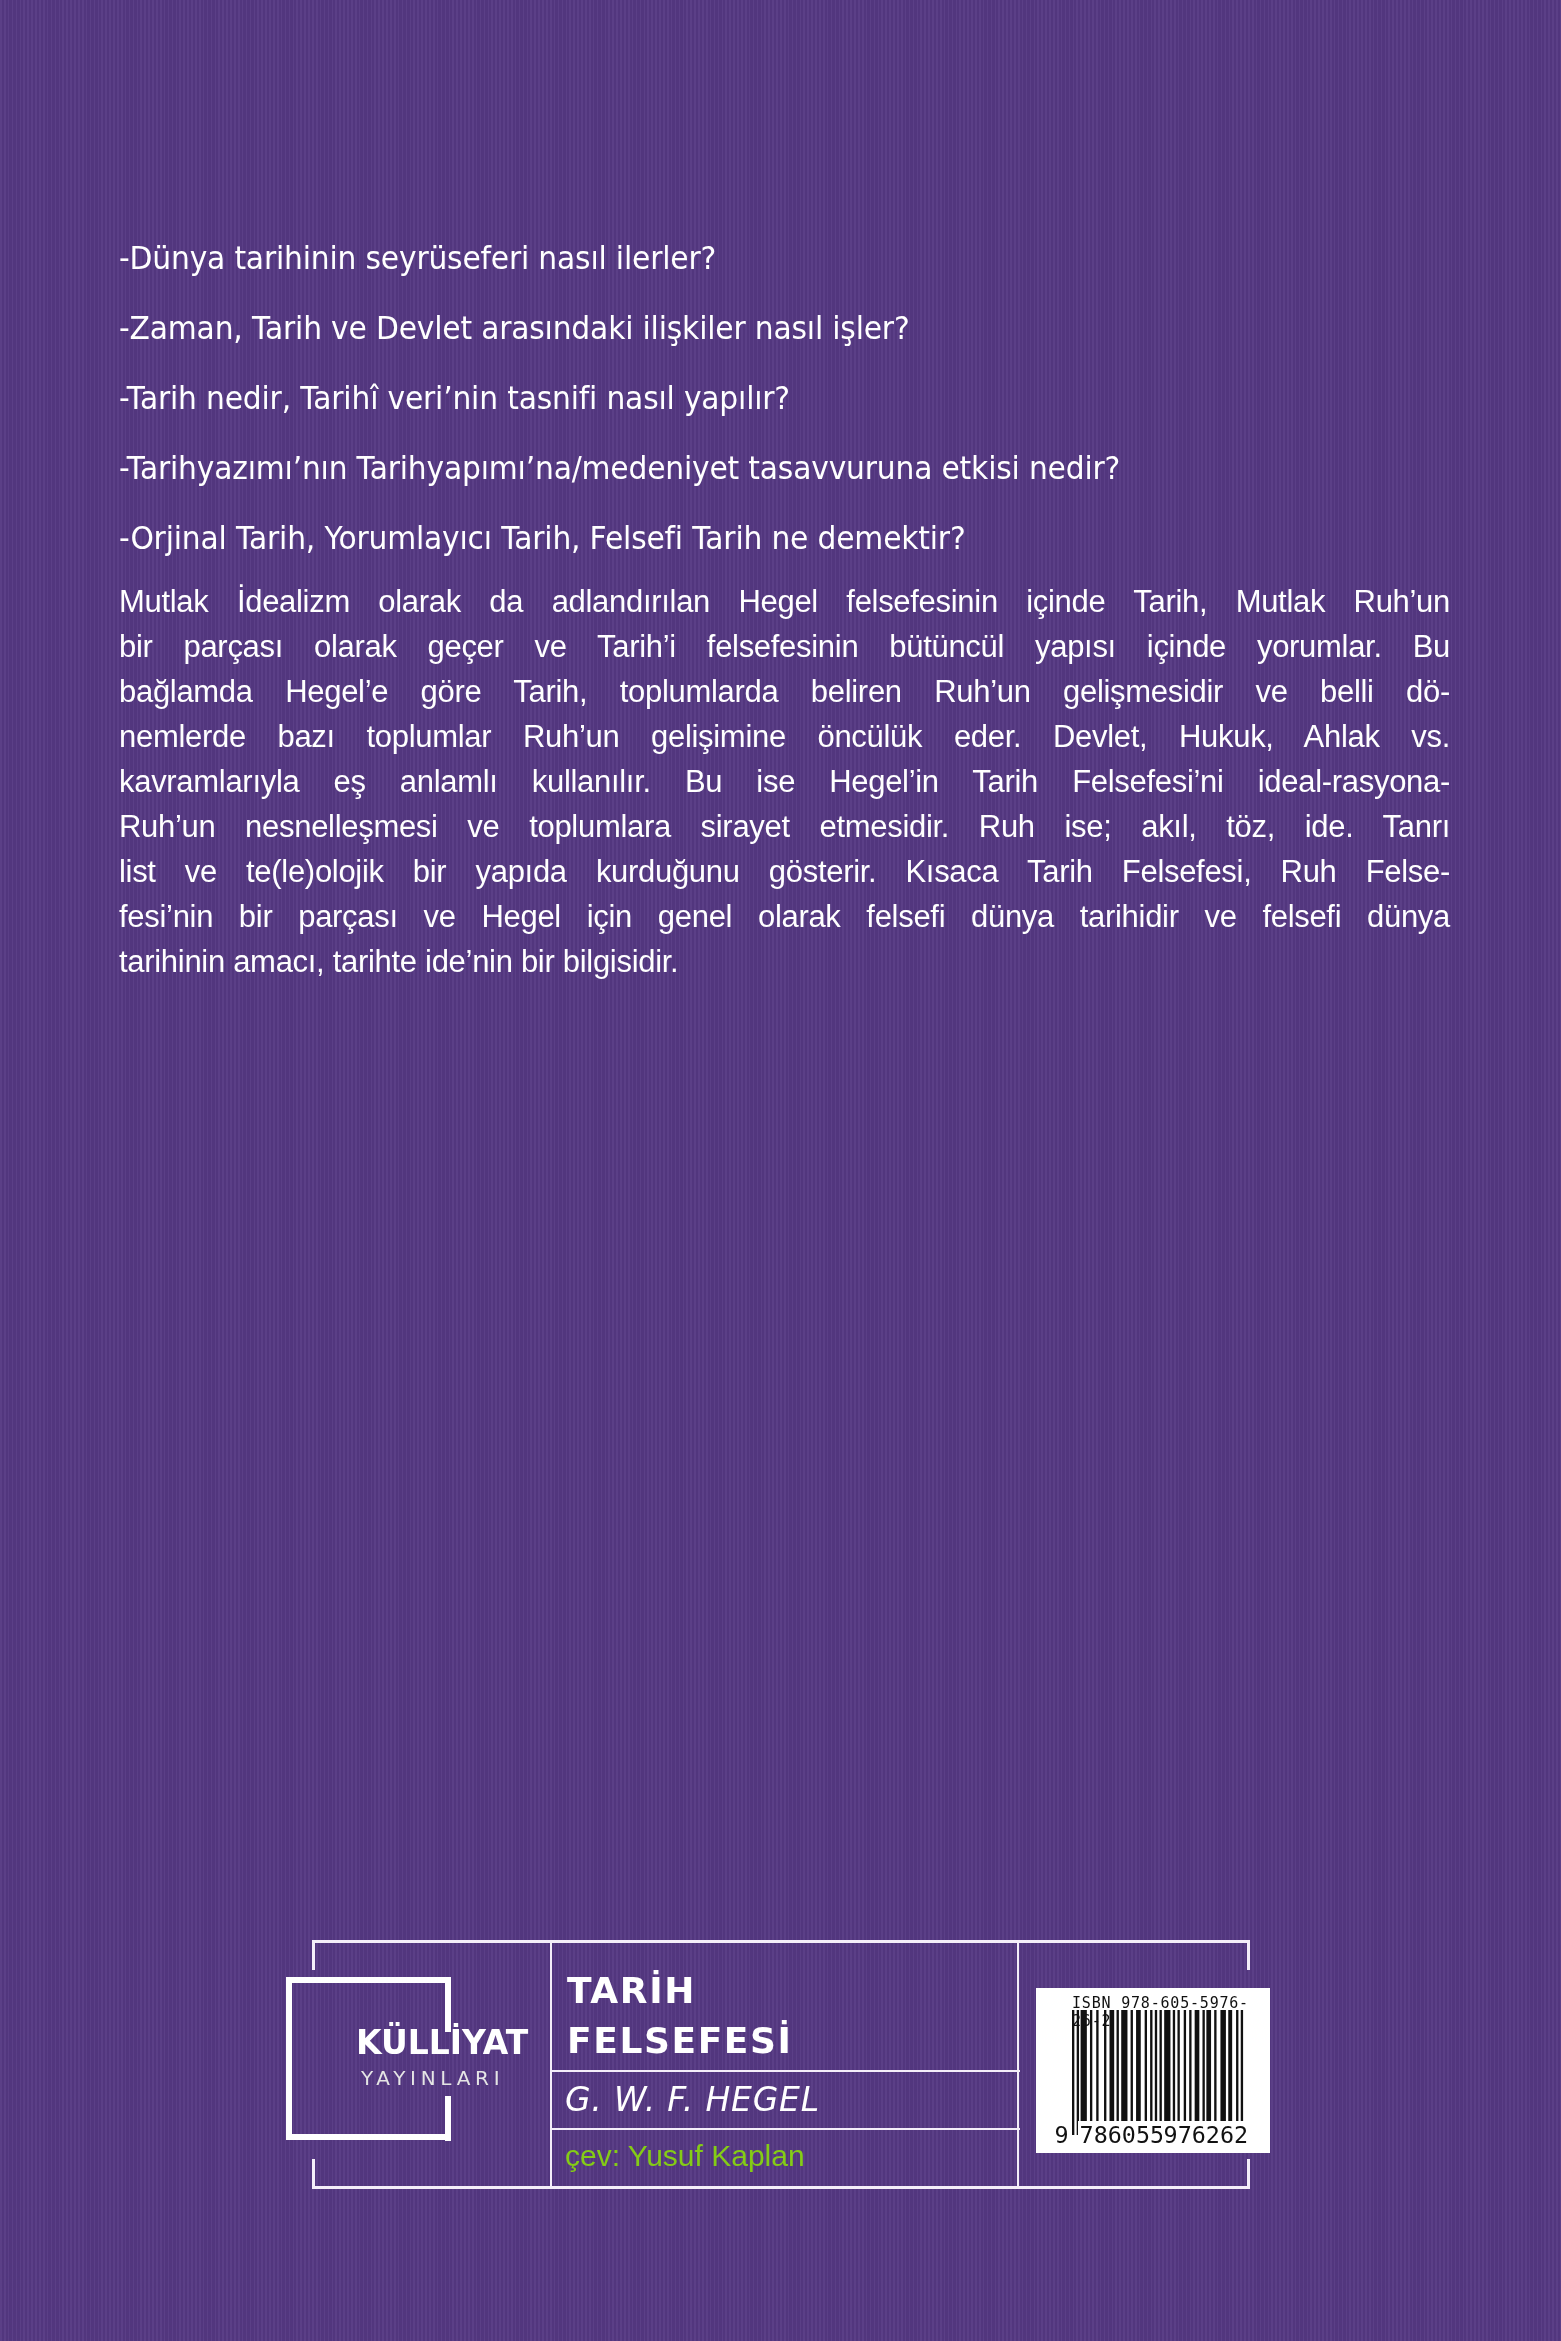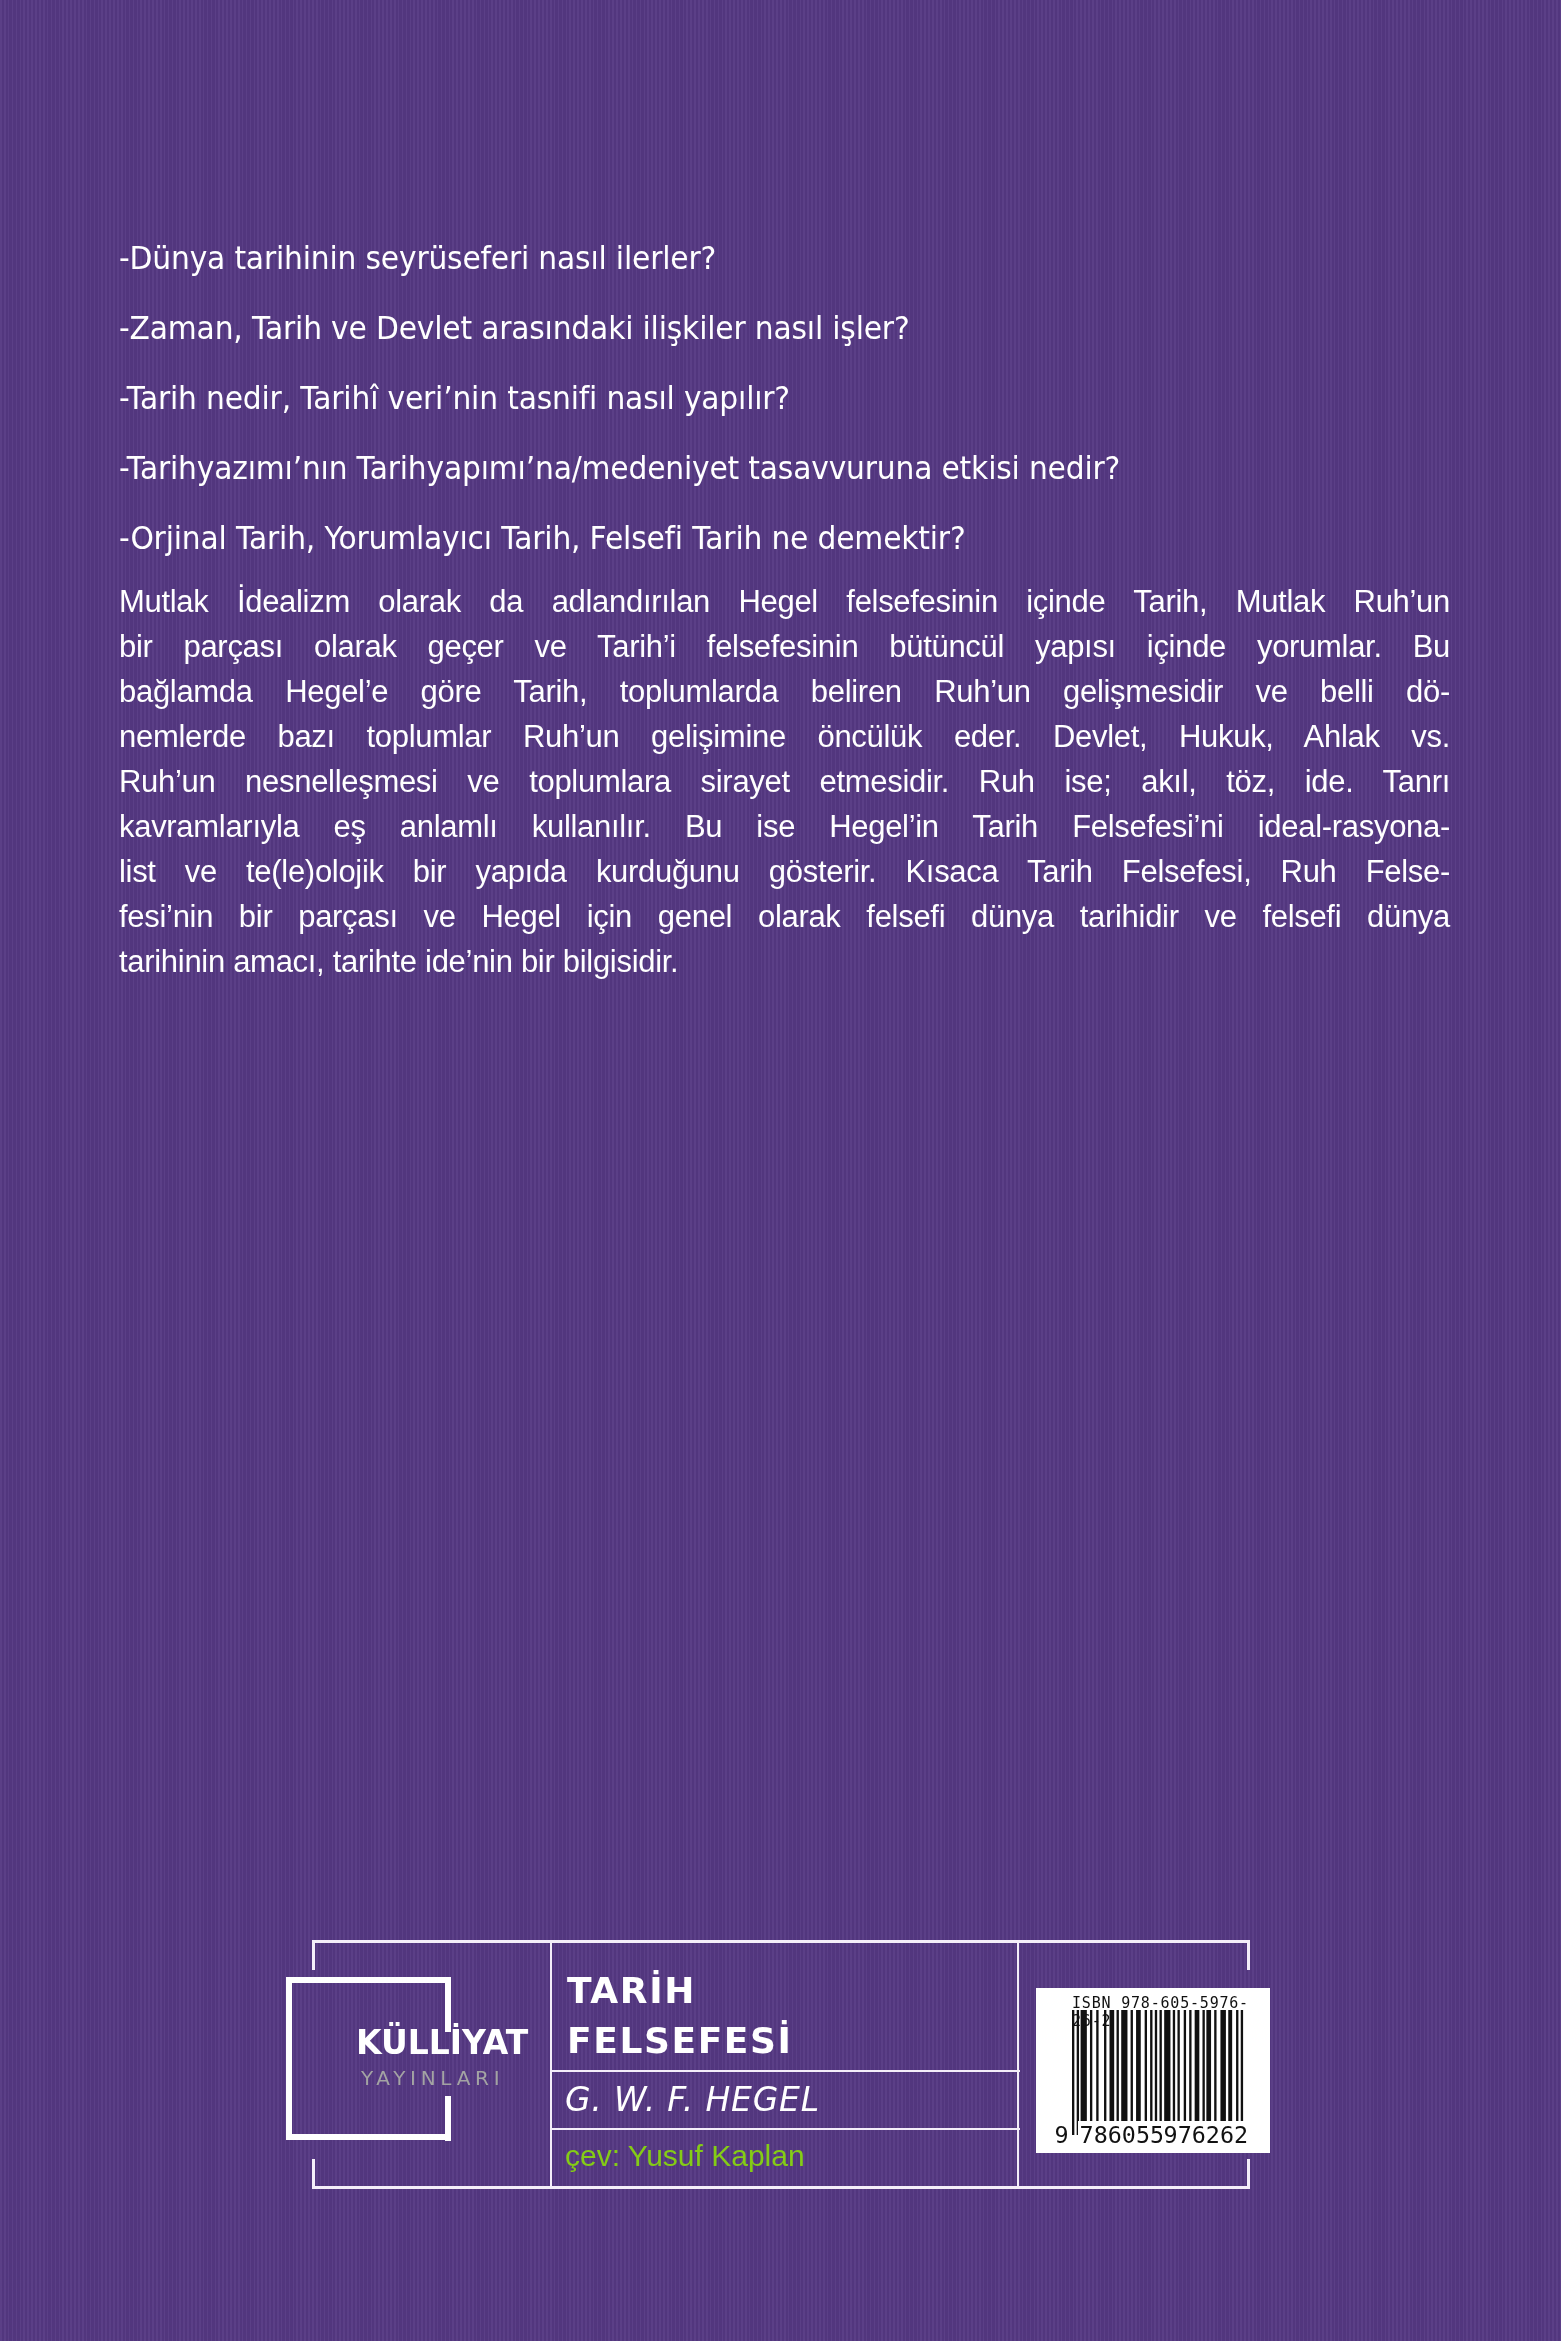--- a/index.html
+++ b/index.html
@@ -33,21 +33,21 @@
     border: 6.2px solid #ffffff; border-right: none;
   }
   .logo-right-top { position: absolute; left: 445px; top: 1977px; width: 6.2px; height: 55px; background: #fff; }
   .logo-right-bot { position: absolute; left: 445px; top: 2096px; width: 6.2px; height: 45px; background: #fff; }
   .logo-name {
     position: absolute; left: 356px; top: 2023px; font-family: "DejaVu Sans", sans-serif;
     font-weight: bold; font-size: 33px; letter-spacing: 0px; color: #fff;
   }
   .logo-sub {
     position: absolute; left: 361px; top: 2066px; font-family: "DejaVu Sans", sans-serif;
-    font-size: 20px; letter-spacing: 4.7px; color: #a3a3a3;
+    font-size: 20px; letter-spacing: 4.7px; color: #e5e5e5;
   }
   .book-title {
     position: absolute; left: 567px; top: 1966px; font-family: "DejaVu Sans", sans-serif;
     font-weight: bold; font-size: 36px; line-height: 50px; letter-spacing: 1.6px; color: #fff;
   }
   .book-author {
     position: absolute; left: 565px; top: 2080px; font-family: "DejaVu Sans", sans-serif;
     font-size: 33px; color: #fff; letter-spacing: 0.8px; font-style: italic;
   }
   .book-translator {
@@ -77,22 +77,22 @@
   <div class="question">-Tarih nedir, Tarihî veri’nin tasnifi nasıl yapılır?</div>
   <div class="question">-Tarihyazımı’nın Tarihyapımı’na/medeniyet tasavvuruna etkisi nedir?</div>
   <div class="question">-Orjinal Tarih, Yorumlayıcı Tarih, Felsefi Tarih ne demektir?</div>
 </div>
 
 <div class="paragraph">
   <div class="para-line">Mutlak İdealizm olarak da adlandırılan Hegel felsefesinin içinde Tarih, Mutlak Ruh’un</div>
   <div class="para-line">bir parçası olarak geçer ve Tarih’i felsefesinin bütüncül yapısı içinde yorumlar. Bu</div>
   <div class="para-line">bağlamda Hegel’e göre Tarih, toplumlarda beliren Ruh’un gelişmesidir ve belli dö-</div>
   <div class="para-line">nemlerde bazı toplumlar Ruh’un gelişimine öncülük eder. Devlet, Hukuk, Ahlak vs.</div>
+  <div class="para-line">kavramlarıyla eş anlamlı kullanılır. Bu ise Hegel’in Tarih Felsefesi’ni ideal-rasyona-</div>
   <div class="para-line">Ruh’un nesnelleşmesi ve toplumlara sirayet etmesidir. Ruh ise; akıl, töz, ide. Tanrı</div>
-  <div class="para-line">kavramlarıyla eş anlamlı kullanılır. Bu ise Hegel’in Tarih Felsefesi’ni ideal-rasyona-</div>
   <div class="para-line">list ve te(le)olojik bir yapıda kurduğunu gösterir. Kısaca Tarih Felsefesi, Ruh Felse-</div>
   <div class="para-line">fesi’nin bir parçası ve Hegel için genel olarak felsefi dünya tarihidir ve felsefi dünya</div>
   <div class="para-line last">tarihinin amacı, tarihte ide’nin bir bilgisidir.</div>
 </div>
 
 <div>
 
   <div class="frame-line" style="left:312px; top:1940px; width:938px; height:3.1px;"></div>
   <div class="frame-line" style="left:312px; top:2186px; width:938px; height:3.1px;"></div>
 

